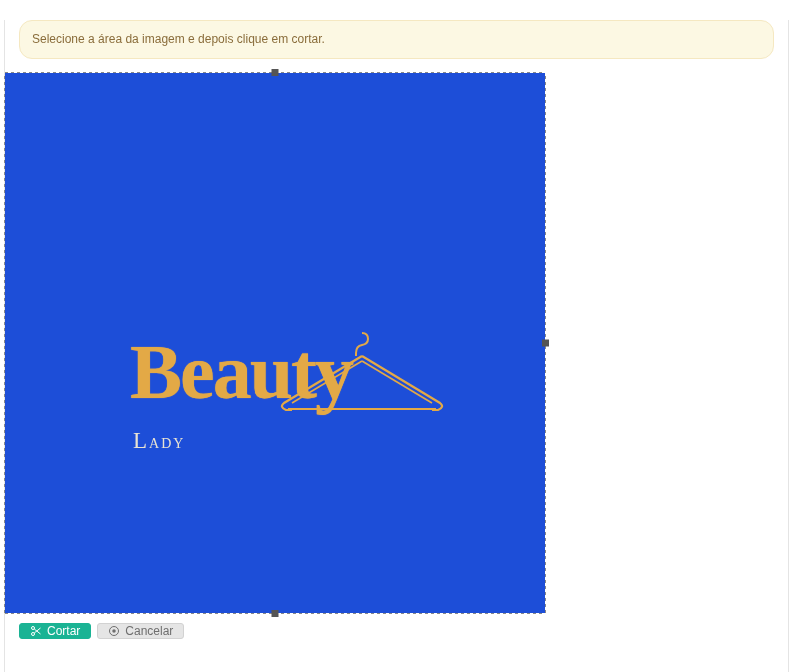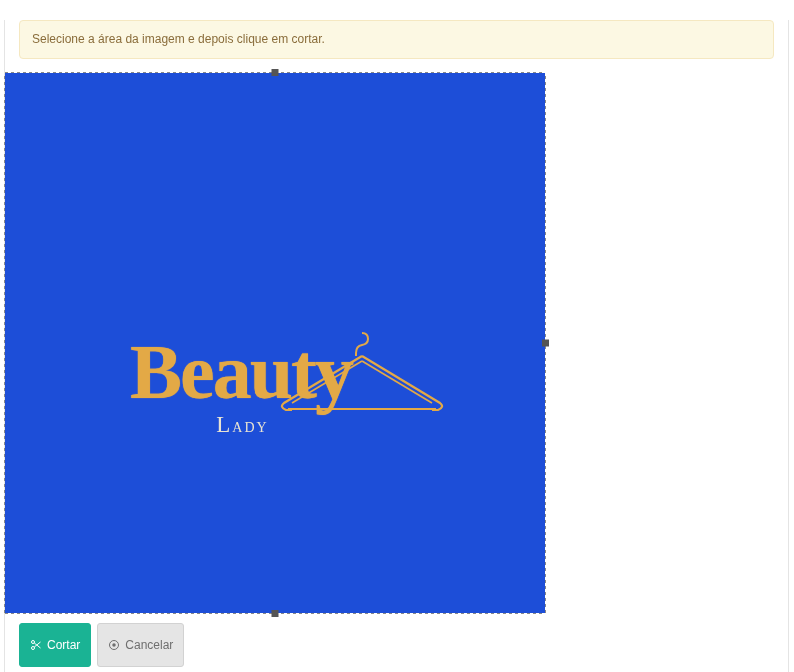--- a/index.html
+++ b/index.html
@@ -17,21 +17,21 @@
       padding: 0;
       width: 785px;
       margin-left: 4px;
       background: #fff;
     }
     .alert {
       margin: 20px 14px 14px 14px;
       padding: 10px 12px;
       background: #fcf8e3;
       border: 1px solid #f5e8c1;
-      border-radius: 4px;
+      border-radius: 13px;
       color: #8a6d3b;
       font-size: 12px;
       line-height: 1.4;
     }
     .crop-area {
       position: relative;
       margin: 0;
       width: 540px;
       height: 540px;
       background: #1d4ed8;
@@ -91,38 +91,37 @@
       color: #e3a946;
       line-height: 1;
       text-shadow: 0 0 1px #e3a946;
     }
     .lady {
       font-family: Georgia, "Times New Roman", serif;
       font-variant: small-caps;
       font-size: 20px;
       color: #e8e3d3;
       letter-spacing: 2px;
-      margin-top: 1px;
+      margin-top: 17px;
       padding-left: 3px;
       font-weight: 400;
-      text-align: center;
     }
     .lady::first-letter { font-size: 23px; }
     
     .actions {
       margin-top: 10px;
       padding-left: 14px;
       display: flex;
       gap: 6px;
     }
     .btn {
       display: inline-flex;
       align-items: center;
       gap: 5px;
-      padding: 14px 10px;
+      padding: 0 10px;
       font-size: 12px;
       border-radius: 3px;
       cursor: pointer;
       line-height: 1.2;
       border: 1px solid transparent;
     }
     .btn-success {
       background: #1ab394;
       color: #fff;
       border-color: #1ab394;

